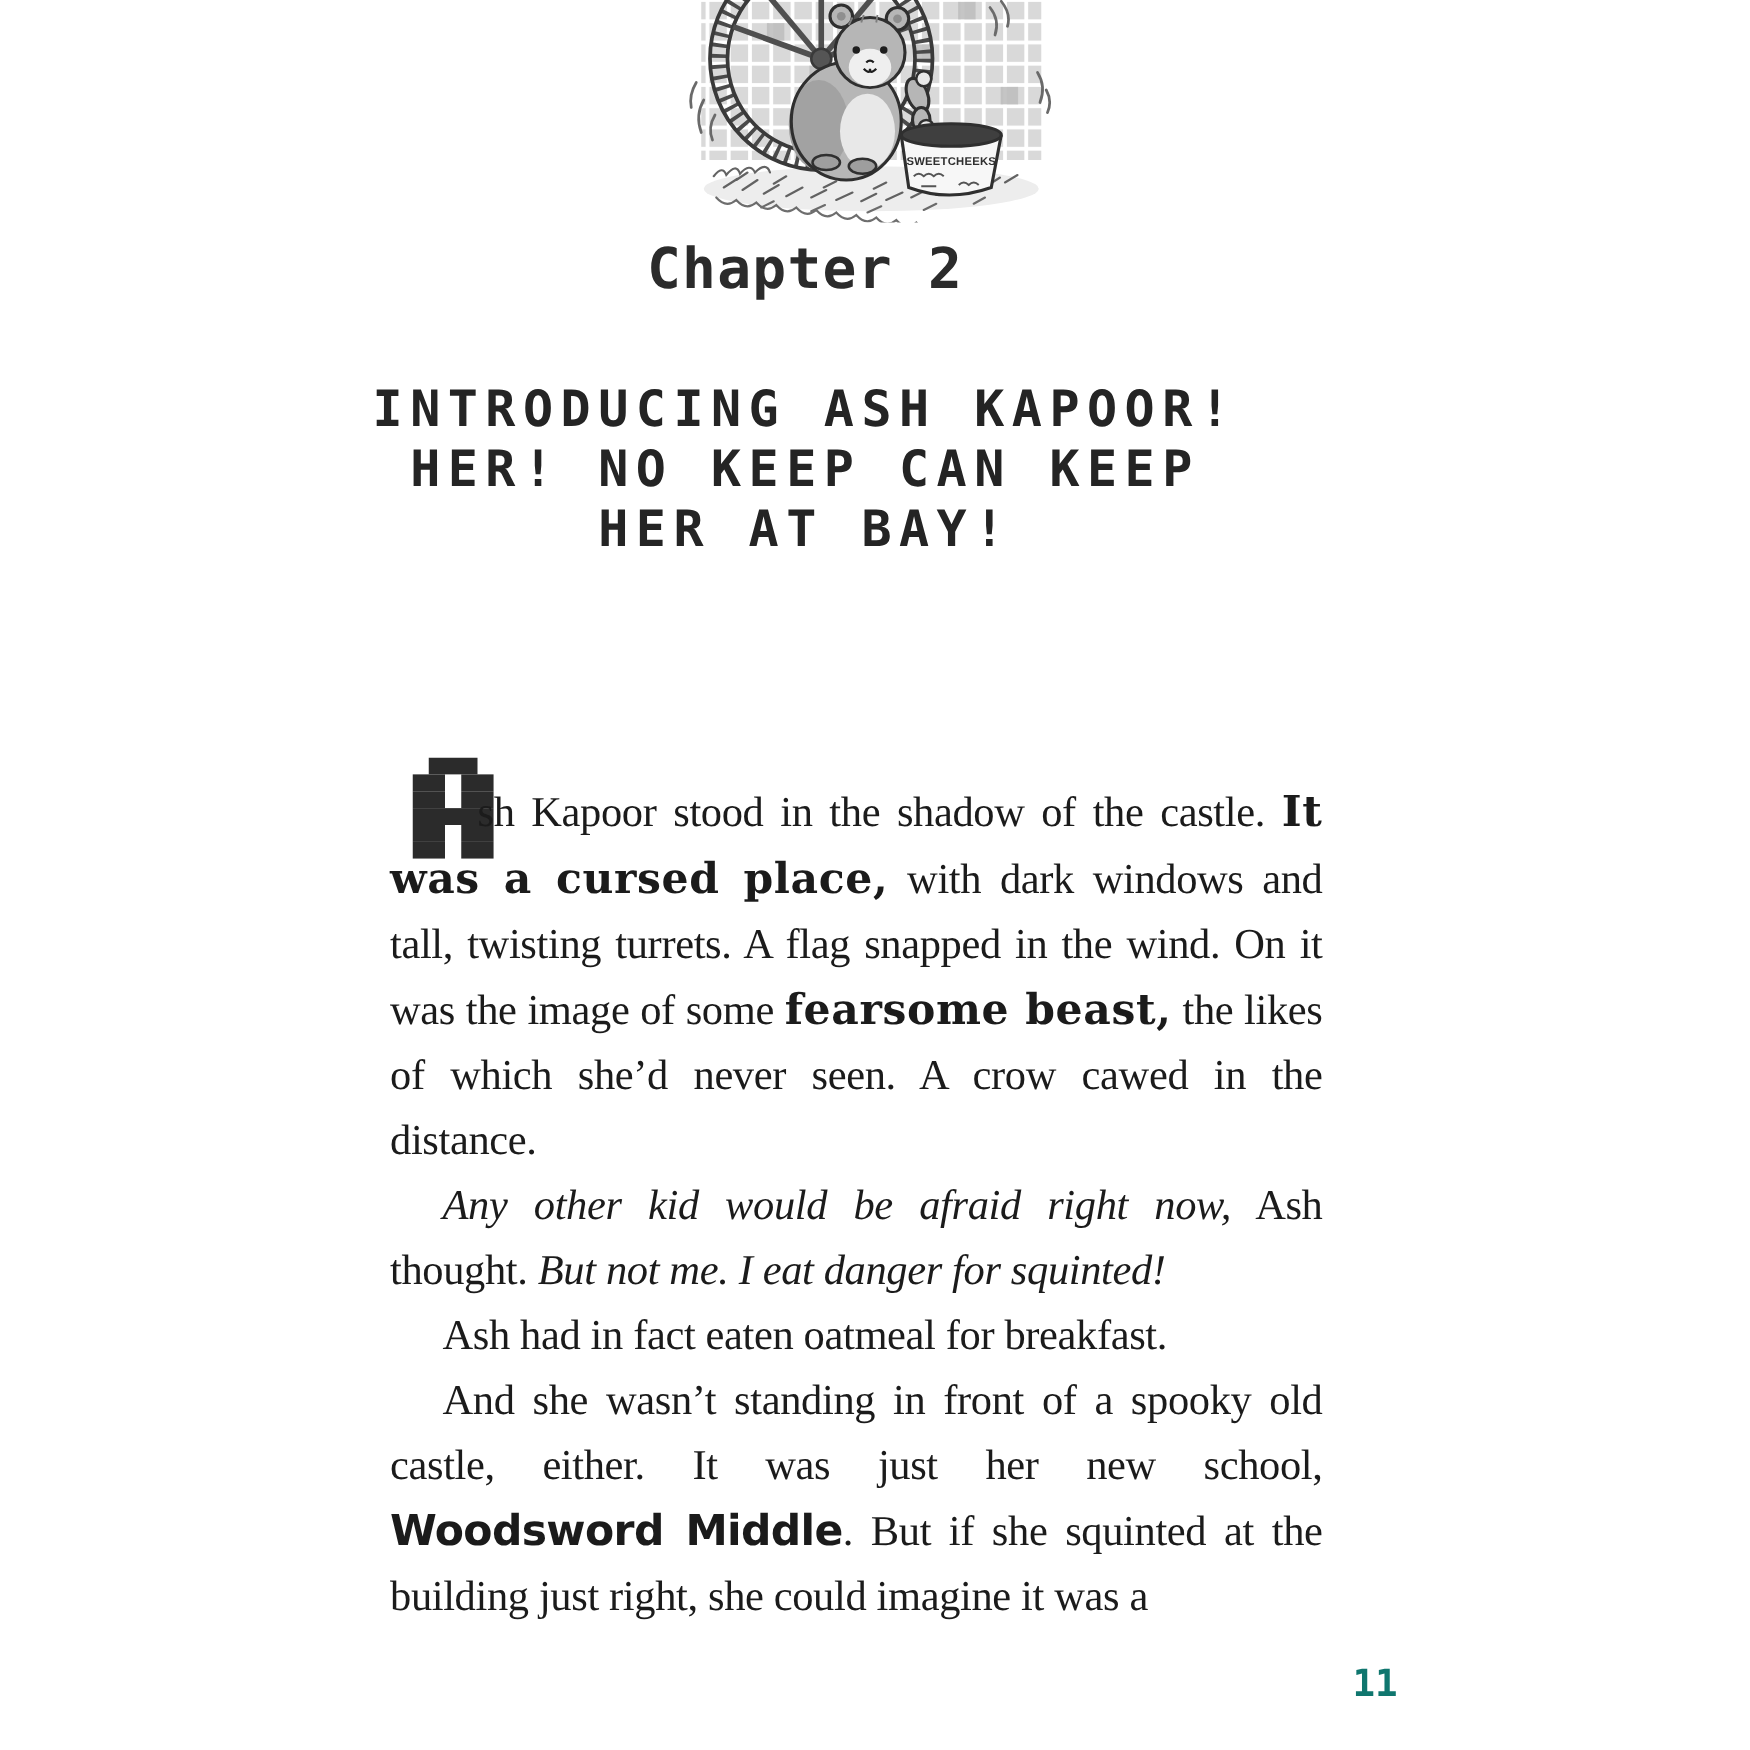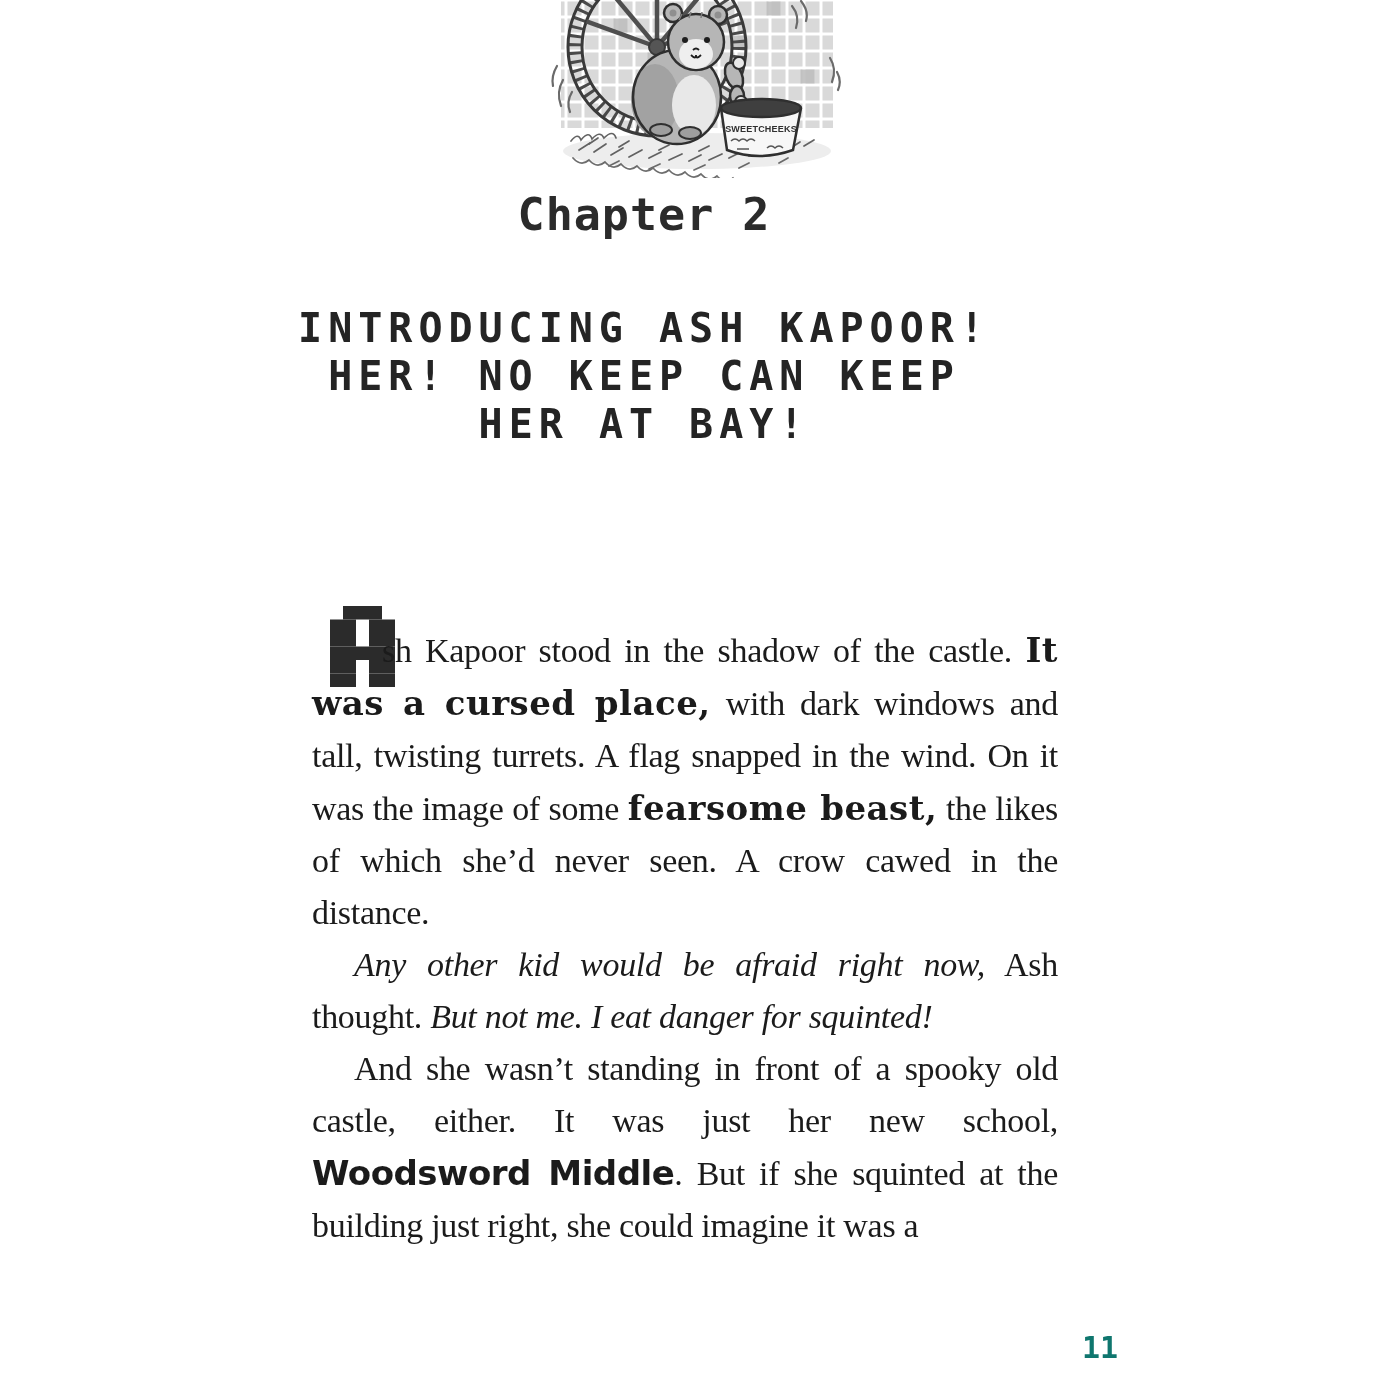--- a/index.html
+++ b/index.html
@@ -225,18 +225,19 @@
       <rect x="0" y="54" width="26" height="13.5"></rect>
       <rect x="39" y="54" width="26" height="13.5"></rect>
       <rect x="0" y="67.5" width="26" height="13.5"></rect>
       <rect x="39" y="67.5" width="26" height="13.5"></rect>
     </g>
   </svg>
 
   <div class="body-text">
       <p class="para first"><span class="seg-normal">sh Kapoor stood in the shadow of the castle. </span><span class="seg-cursed">It was a cursed place,</span><span class="seg-normal"> with dark windows and tall, twisting turrets. A flag snapped in the wind. On it was the image of some </span><span class="seg-cursed">fearsome beast,</span><span class="seg-normal"> the likes of which she’d never seen. A crow cawed in the distance.</span></p>
       <p class="para indent"><span class="seg-italic">Any other kid would be afraid right now,</span><span class="seg-normal"> Ash thought. </span><span class="seg-italic">But not me. I eat danger for squinted!</span></p>
+      <p class="para indent"><span class="seg-normal">Ash had in fact eaten oatmeal for breakfast.</span></p>
       <p class="para indent"><span class="seg-normal">And she wasn’t standing in front of a spooky old castle, either. It was just her new school, </span><span class="seg-boldsans">Woodsword Middle</span><span class="seg-normal">. But if she squinted at the building just right, she could imagine it was a</span></p>
     </div>
 
   <div class="page-number">11</div>
 
 </div>
 
 </body></html>

